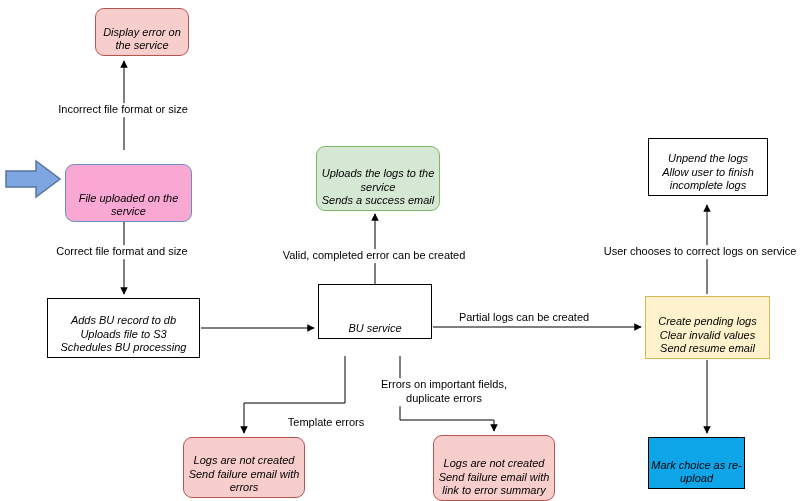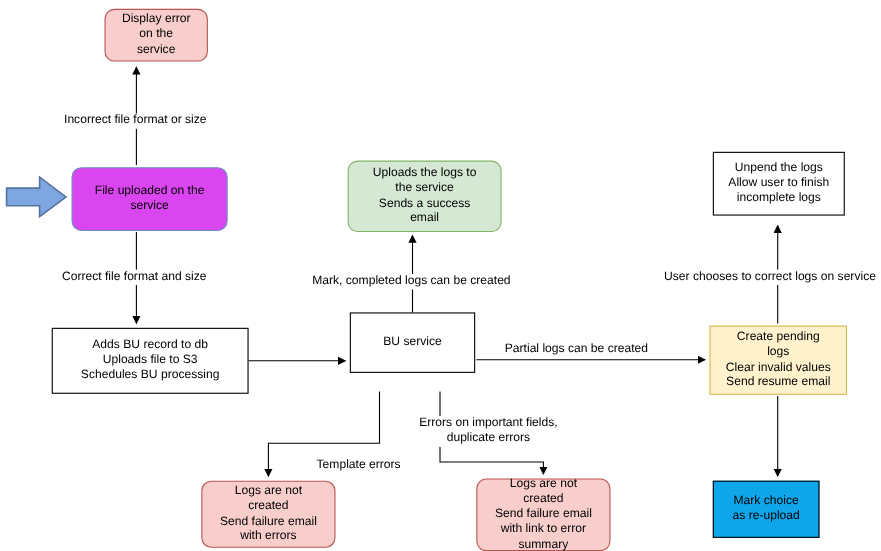--- a/index.html
+++ b/index.html
@@ -9,24 +9,25 @@
     background:#ffffff;
     font-family:"Liberation Sans", sans-serif;
     overflow:hidden;
   }
   #edges-svg { position:absolute; left:0; top:0; width:801px; height:501px; }
   .node {
     position:absolute;
     box-sizing:border-box;
     border:1px solid #000000;
     background:#ffffff;
-    display:flex; align-items:center; justify-content:center;
+    display:flex; align-items:flex-end; justify-content:center;
     text-align:center;
     font-size:11px; line-height:1.25; color:#000000;
-    padding:2px 13px;
+    padding:2px 1px;
+    font-style:italic;
   }
   .node.rounded { border-radius:9px; }
   .node-label { white-space:pre-line; }
   .edge-label {
     position:absolute;
     transform:translate(-50%,-50%);
     background:#ffffff;
     font-size:11px; line-height:1.25; color:#000000;
     white-space:pre;
     text-align:center;
@@ -55,35 +56,35 @@
       <path d="M345,356 L345,403 L244,403 L244,433" marker-end="url(#arrowhead)"></path>
       <path d="M400,356 L400,420 L494,420 L494,431" marker-end="url(#arrowhead)"></path>
     </g>
     <polygon points="6,171 36,171 36,161 60,179 36,197 36,187 6,187" fill="#7ea6e0" stroke="#56759e" stroke-width="1.5"></polygon>
   </svg>
 
   <div class="node rounded" style="left: 95px; top: 8px; width: 94px; height: 48px; background: rgb(248, 206, 204); border-color: rgb(184, 84, 80);">
     <span class="node-label">Display error on the service</span>
   </div>
 
-  <div class="node rounded" style="left: 65px; top: 152px; width: 142px; height: 58px; background: #d946ef; border-color: rgb(108, 142, 191);">
+  <div class="node rounded" style="left: 65px; top: 164px; width: 127px; height: 58px; background: #f9a8d4; border-color: rgb(108, 142, 191);">
     <span class="node-label">File uploaded on the service</span>
   </div>
 
-  <div class="node" style="left: 47px; top: 298px; width: 179px; height: 60px; background: rgb(255, 255, 255); border-color: rgb(0, 0, 0);">
+  <div class="node" style="left: 47px; top: 298px; width: 153px; height: 60px; background: rgb(255, 255, 255); border-color: rgb(0, 0, 0);">
     <span class="node-label">Adds BU record to db
 Uploads file to S3
 Schedules BU processing</span>
   </div>
 
   <div class="node" style="left: 318px; top: 284px; width: 114px; height: 55px; background: rgb(255, 255, 255); border-color: rgb(0, 0, 0);">
     <span class="node-label">BU service</span>
   </div>
 
-  <div class="node rounded" style="left: 316px; top: 146px; width: 140px; height: 65px; background: rgb(213, 232, 212); border-color: rgb(130, 179, 102);">
+  <div class="node rounded" style="left: 316px; top: 146px; width: 124px; height: 65px; background: rgb(213, 232, 212); border-color: rgb(130, 179, 102);">
     <span class="node-label">Uploads the logs to the service
 Sends a success email</span>
   </div>
 
   <div class="node" style="left: 645px; top: 296px; width: 125px; height: 63px; background: rgb(255, 242, 204); border-color: rgb(214, 182, 86);">
     <span class="node-label">Create pending logs
 Clear invalid values
 Send resume email</span>
   </div>
 
@@ -101,20 +102,20 @@
 Send failure email with errors</span>
   </div>
 
   <div class="node rounded" style="left: 433px; top: 435px; width: 122px; height: 66px; background: rgb(248, 206, 204); border-color: rgb(184, 84, 80);">
     <span class="node-label">Logs are not created
 Send failure email with link to error summary</span>
   </div>
 
   <div class="edge-label" style="left:123px; top:110px;">Incorrect file format or size</div>
   <div class="edge-label" style="left:122px; top:252px;">Correct file format and size</div>
-  <div class="edge-label" style="left:374px; top:256px;">Mark, completed logs can be created</div>
+  <div class="edge-label" style="left:374px; top:256px;">Valid, completed error can be created</div>
   <div class="edge-label" style="left:524px; top:318px;">Partial logs can be created</div>
   <div class="edge-label" style="left:700px; top:252px;">User chooses to correct logs on service</div>
   <div class="edge-label" style="left:326px; top:398px;margin-top:25px;">Template errors</div>
   <div class="edge-label" style="left:444px; top:392px;">Errors on important fields,
 duplicate errors</div>
 
 </div>
 
 </body></html>

